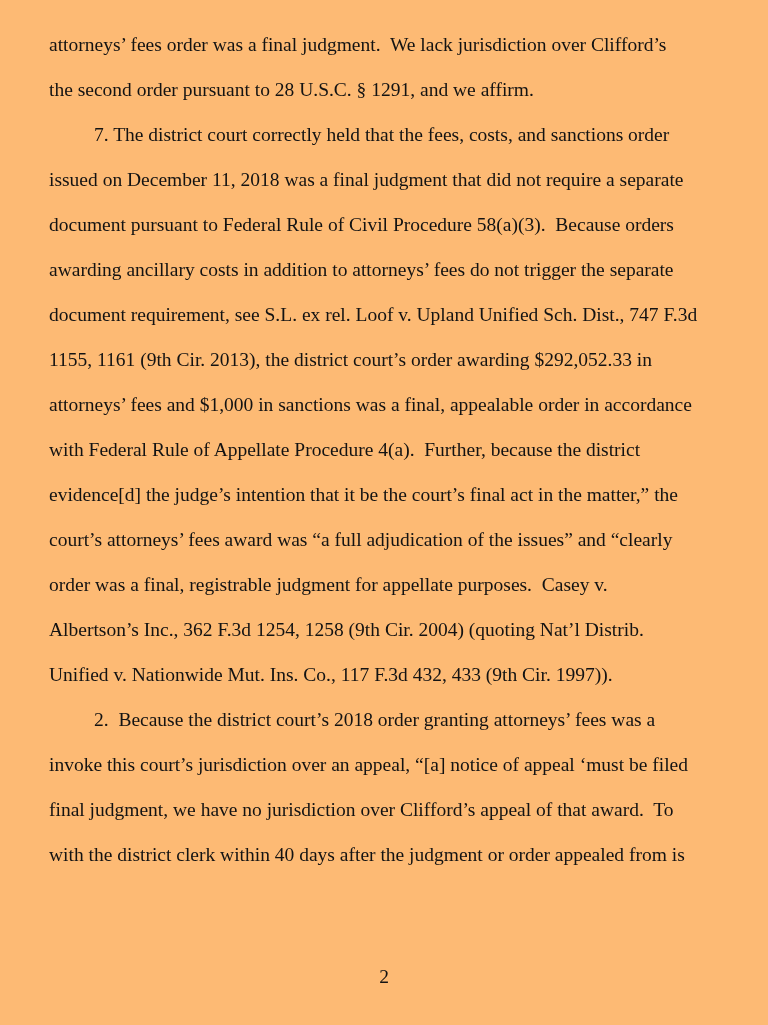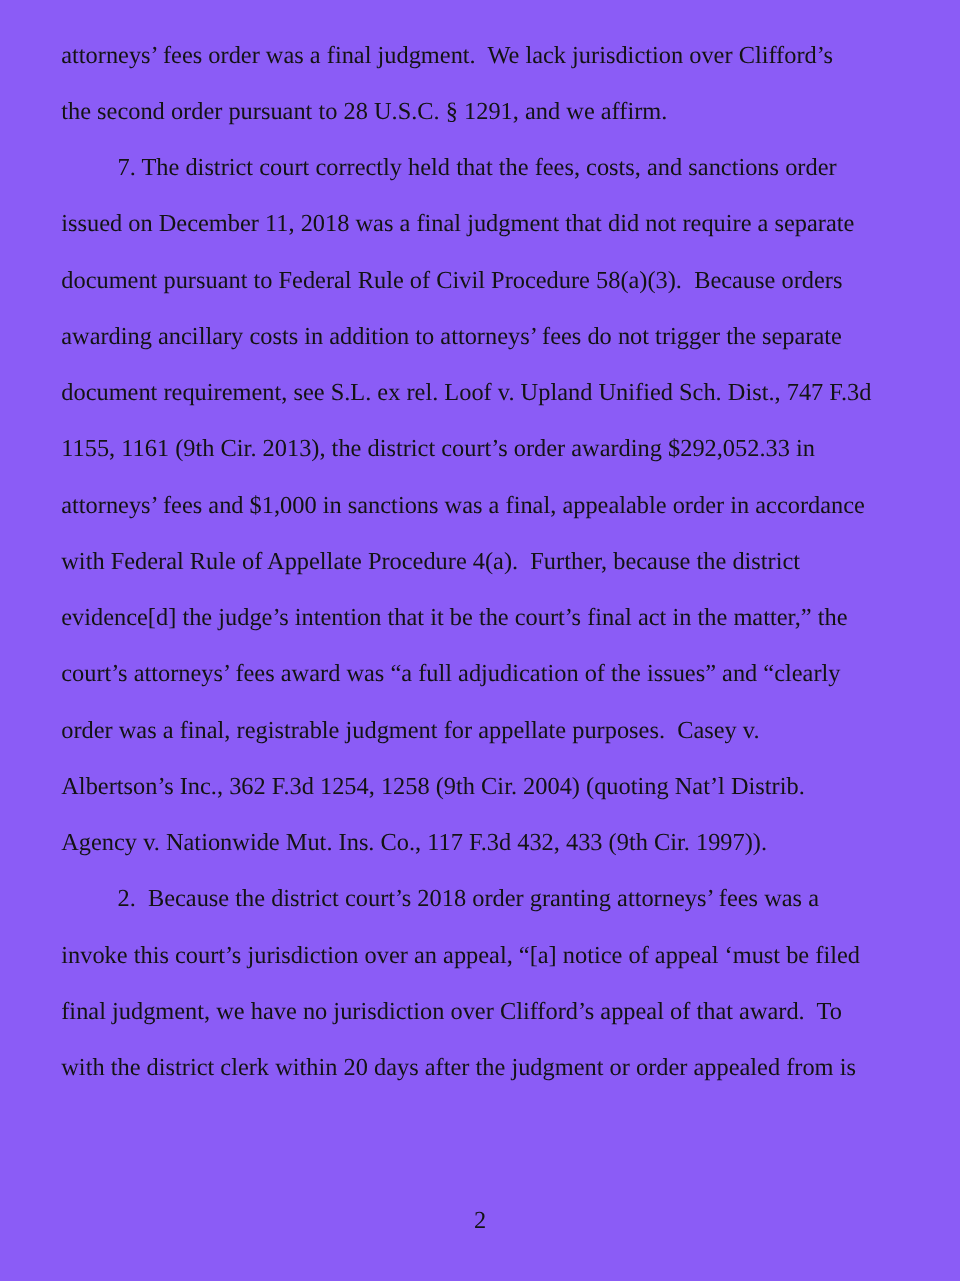--- a/index.html
+++ b/index.html
@@ -4,21 +4,21 @@
 <style>
   html, body {
     margin: 0;
     padding: 0;
     background: #ffffff;
   }
   .page {
     position: relative;
     width: 768px;
     height: 1025px;
-    background: #8b5cf6;
+    background: #fdba74;
     color: #131313;
     font-family: "Liberation Serif", "DejaVu Serif", serif;
     overflow: hidden;
     margin: 0 auto;
   }
   .doc-body {
     position: absolute;
     top: 22px;
     left: 49px;
     right: 55px;
@@ -68,25 +68,25 @@
         <div class="line"><span class="run">document pursuant to Federal Rule of Civil Procedure 58(a)(3).  Because orders</span></div>
         <div class="line"><span class="run">awarding ancillary costs in addition to attorneys’ fees do not trigger the separate</span></div>
         <div class="line"><span class="run">document requirement, </span><span class="run italic">see S.L. ex rel. Loof v. Upland Unified Sch. Dist.</span><span class="run">, 747 F.3d</span></div>
         <div class="line"><span class="run">1155, 1161 (9th Cir. 2013), the district court’s order awarding $292,052.33 in</span></div>
         <div class="line"><span class="run">attorneys’ fees and $1,000 in sanctions was a final, appealable order in accordance</span></div>
         <div class="line"><span class="run">with Federal Rule of Appellate Procedure 4(a).  Further, because the district</span></div>
         <div class="line"><span class="run">evidence[d] the judge’s intention that it be the court’s final act in the matter,” the</span></div>
         <div class="line"><span class="run">court’s attorneys’ fees award was “a full adjudication of the issues” and “clearly</span></div>
         <div class="line"><span class="run">order was a final, registrable judgment for appellate purposes.  </span><span class="run italic">Casey v.</span></div>
         <div class="line"><span class="run italic">Albertson’s Inc.</span><span class="run">, 362 F.3d 1254, 1258 (9th Cir. 2004) (quoting </span><span class="run italic">Nat’l Distrib.</span></div>
-        <div class="line"><span class="run italic">Agency v. Nationwide Mut. Ins. Co.</span><span class="run">, 117 F.3d 432, 433 (9th Cir. 1997)).</span></div>
+        <div class="line"><span class="run italic">Unified v. Nationwide Mut. Ins. Co.</span><span class="run">, 117 F.3d 432, 433 (9th Cir. 1997)).</span></div>
       </div>
       <div class="paragraph">
         <div class="line indent"><span class="run">2.  Because the district court’s 2018 order granting attorneys’ fees was a</span></div>
         <div class="line"><span class="run">invoke this court’s jurisdiction over an appeal, “[a] notice of appeal ‘must be filed</span></div>
         <div class="line"><span class="run">final judgment, we have no jurisdiction over Clifford’s appeal of that award.  To</span></div>
-        <div class="line"><span class="run">with the district clerk within 20 days after the judgment or order appealed from is</span></div>
+        <div class="line"><span class="run">with the district clerk within 40 days after the judgment or order appealed from is</span></div>
       </div>
     </main>
   <footer class="page-footer">
     <span class="page-number">2</span>
   </footer>
 </div>
 
 </body></html>

